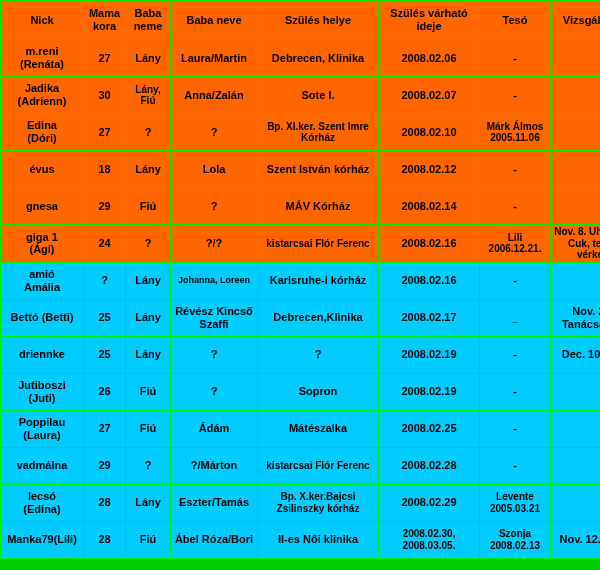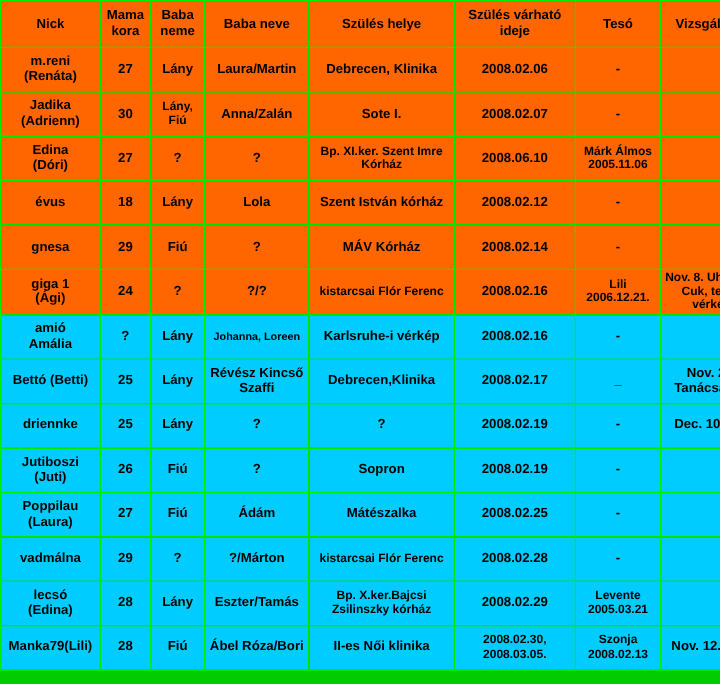--- a/index.html
+++ b/index.html
@@ -102,21 +102,21 @@
 
     <tr class="row-orange rowtall">
       <td>
         <span class="nick-main">Edina</span>
         <span class="nick-sub">(Dóri)</span>
       </td>
       <td>27</td>
       <td>?</td>
       <td>?</td>
       <td class="small">Bp. XI.ker. Szent Imre Kórház</td>
-      <td>2008.06.10</td>
+      <td>2008.02.10</td>
       <td class="small">Márk Álmos 2005.11.06</td>
       <td></td>
     </tr>
 
     <tr class="row-orange rowtall">
       <td>
         <span class="nick-main">évus</span>
         <span class="nick-sub"></span>
       </td>
       <td>18</td>
@@ -157,21 +157,21 @@
     </tr>
 
     <tr class="row-cyan rowtall">
       <td>
         <span class="nick-main">amió</span>
         <span class="nick-sub">Amália</span>
       </td>
       <td>?</td>
       <td>Lány</td>
       <td class="tiny">Johanna, Loreen</td>
-      <td>Karlsruhe-i vérkép</td>
+      <td>Karlsruhe-i kórház</td>
       <td>2008.02.16</td>
       <td>-</td>
       <td></td>
     </tr>
 
     <tr class="row-cyan rowtall">
       <td>
         <span class="nick-main">Bettó  (Betti)</span>
         <span class="nick-sub"></span>
       </td>

